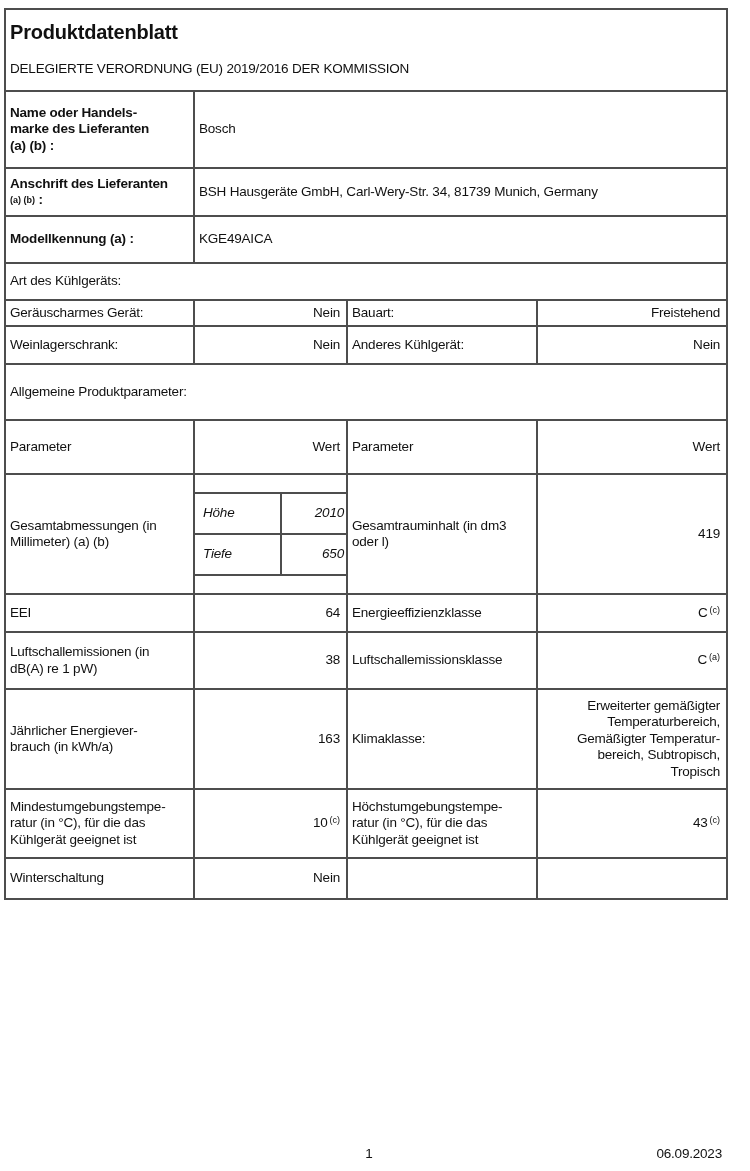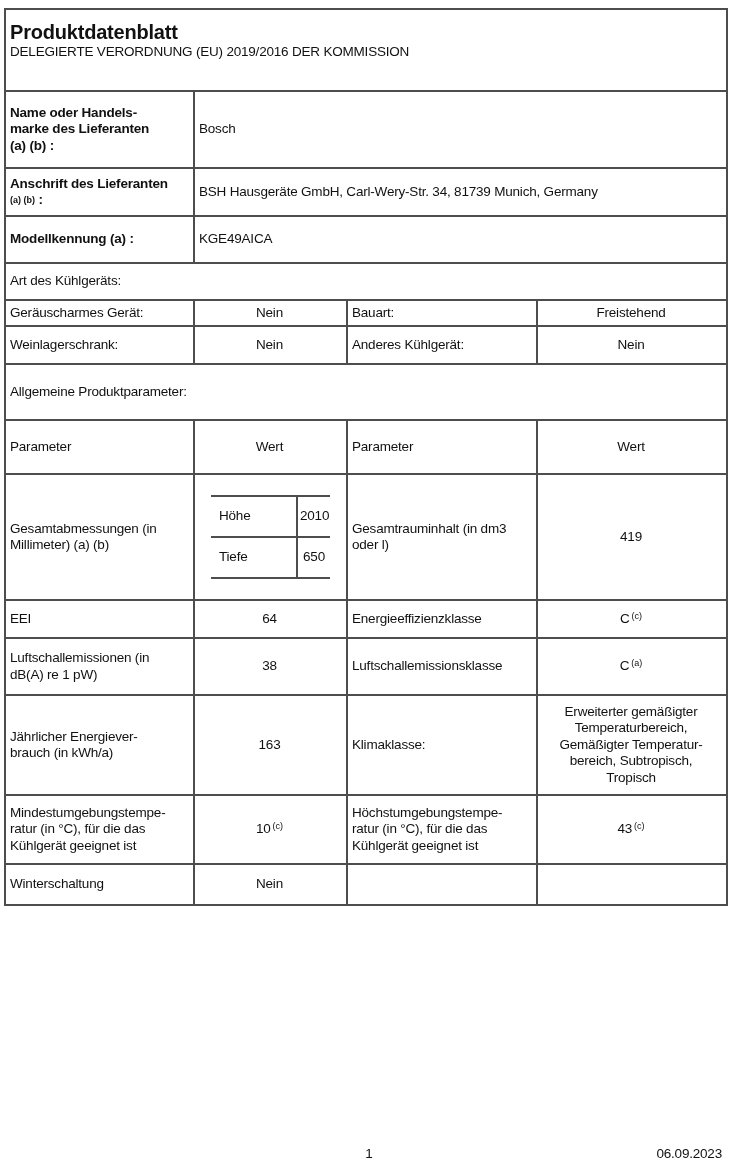--- a/index.html
+++ b/index.html
@@ -28,51 +28,52 @@
   }
   table.main td {
     border: 2px solid #4d4d4d;
     font-size: 13.5px;
     line-height: 1.22;
     vertical-align: middle;
     padding: 3px 6px 3px 4px;
     overflow: hidden;
   }
   .b { font-weight: bold; }
-  .center { text-align: center; padding-left: 2px; padding-right: 2px; }
+  .center { text-align: right; padding-left: 2px; padding-right: 2px; }
   .pre { white-space: pre-line; }
   .title-cell {
     vertical-align: top !important;
     padding: 10px 10px 8px 4px !important;
   }
   .doc-title {
     font-weight: bold;
     font-size: 20px;
     letter-spacing: -0.2px;
   }
   .doc-subtitle {
+    margin-top: 17px;
     font-size: 13.5px;
   }
   .section-heading {
     font-weight: normal;
     font-size: 14px;
   }
   .sup {
     font-size: 9px;
     vertical-align: 4px;
     margin-left: 2px;
     letter-spacing: 0;
   }
   .small-sup {
     font-size: 9px;
     font-weight: bold;
     vertical-align: 1px;
     letter-spacing: 0;
   }
-  .dim-cell { padding: 16px !important; vertical-align: middle; }
+  .dim-cell { padding: 0 !important; vertical-align: middle; font-style: italic; }
   table.inner {
     border-collapse: collapse;
     table-layout: fixed;
     width: 100%;
     margin: 4px 0;
   }
   table.inner td {
     border: 2px solid #4d4d4d;
     font-size: 13.5px;
     height: 35px;

